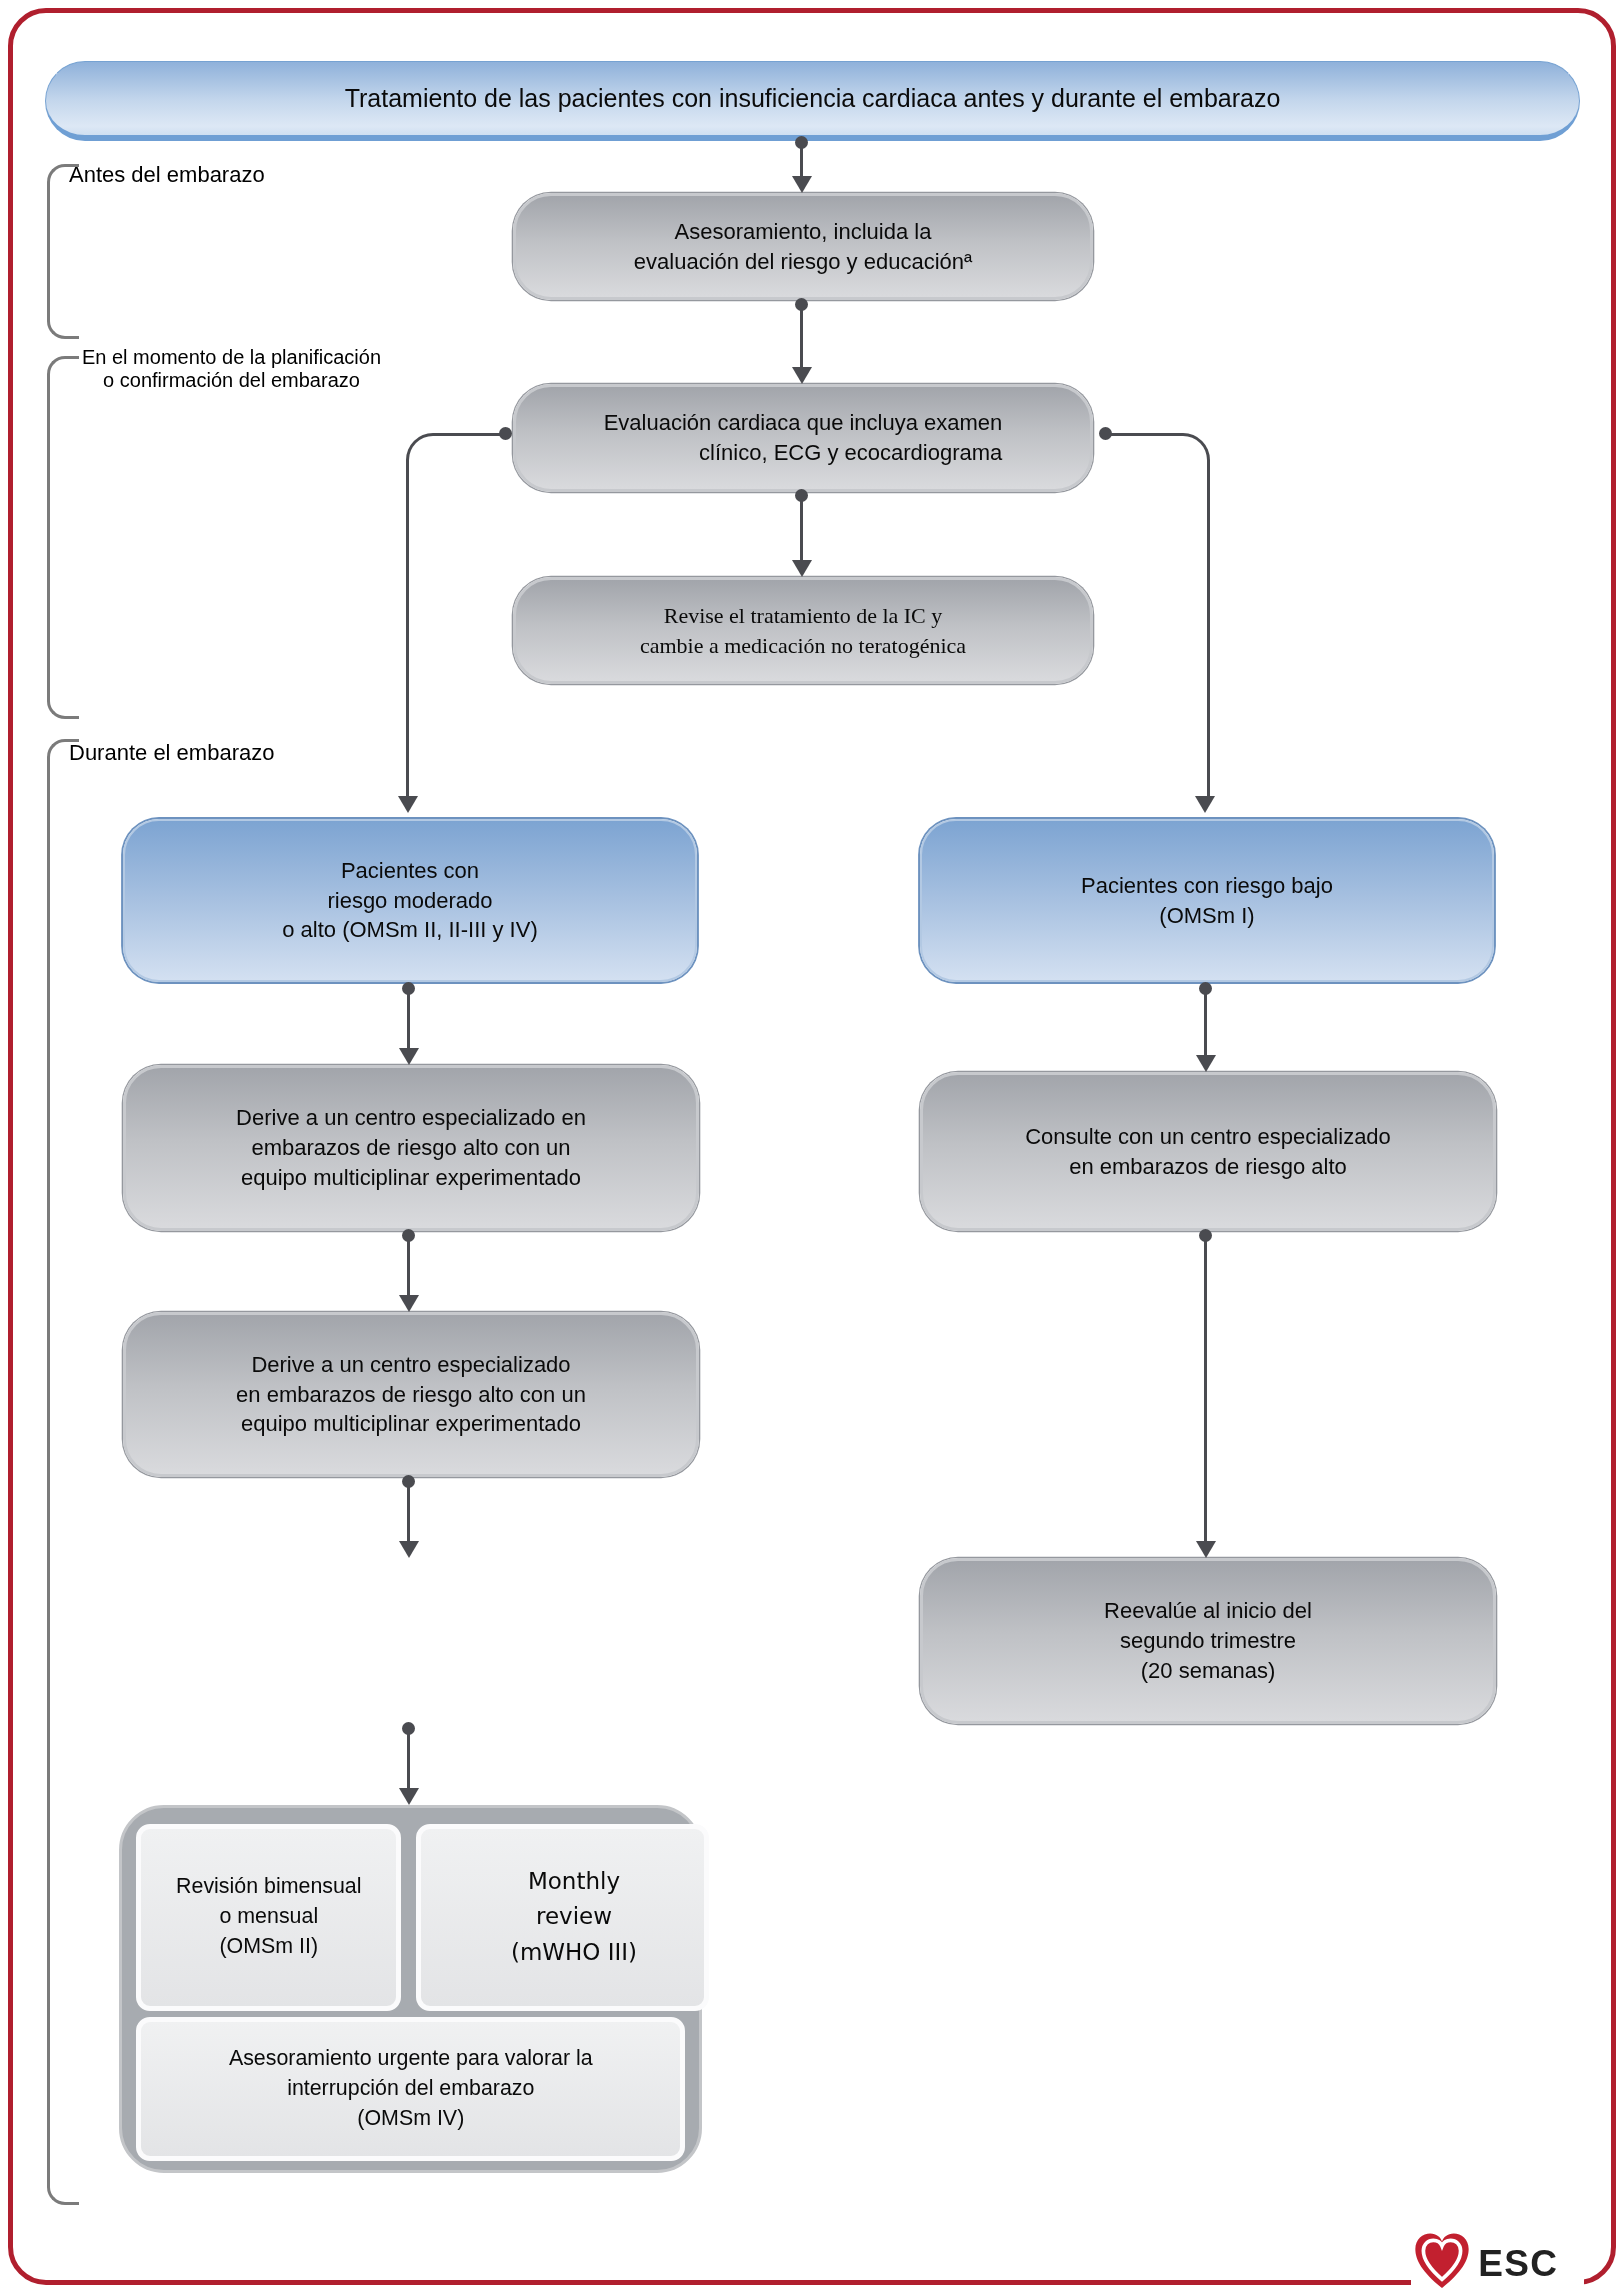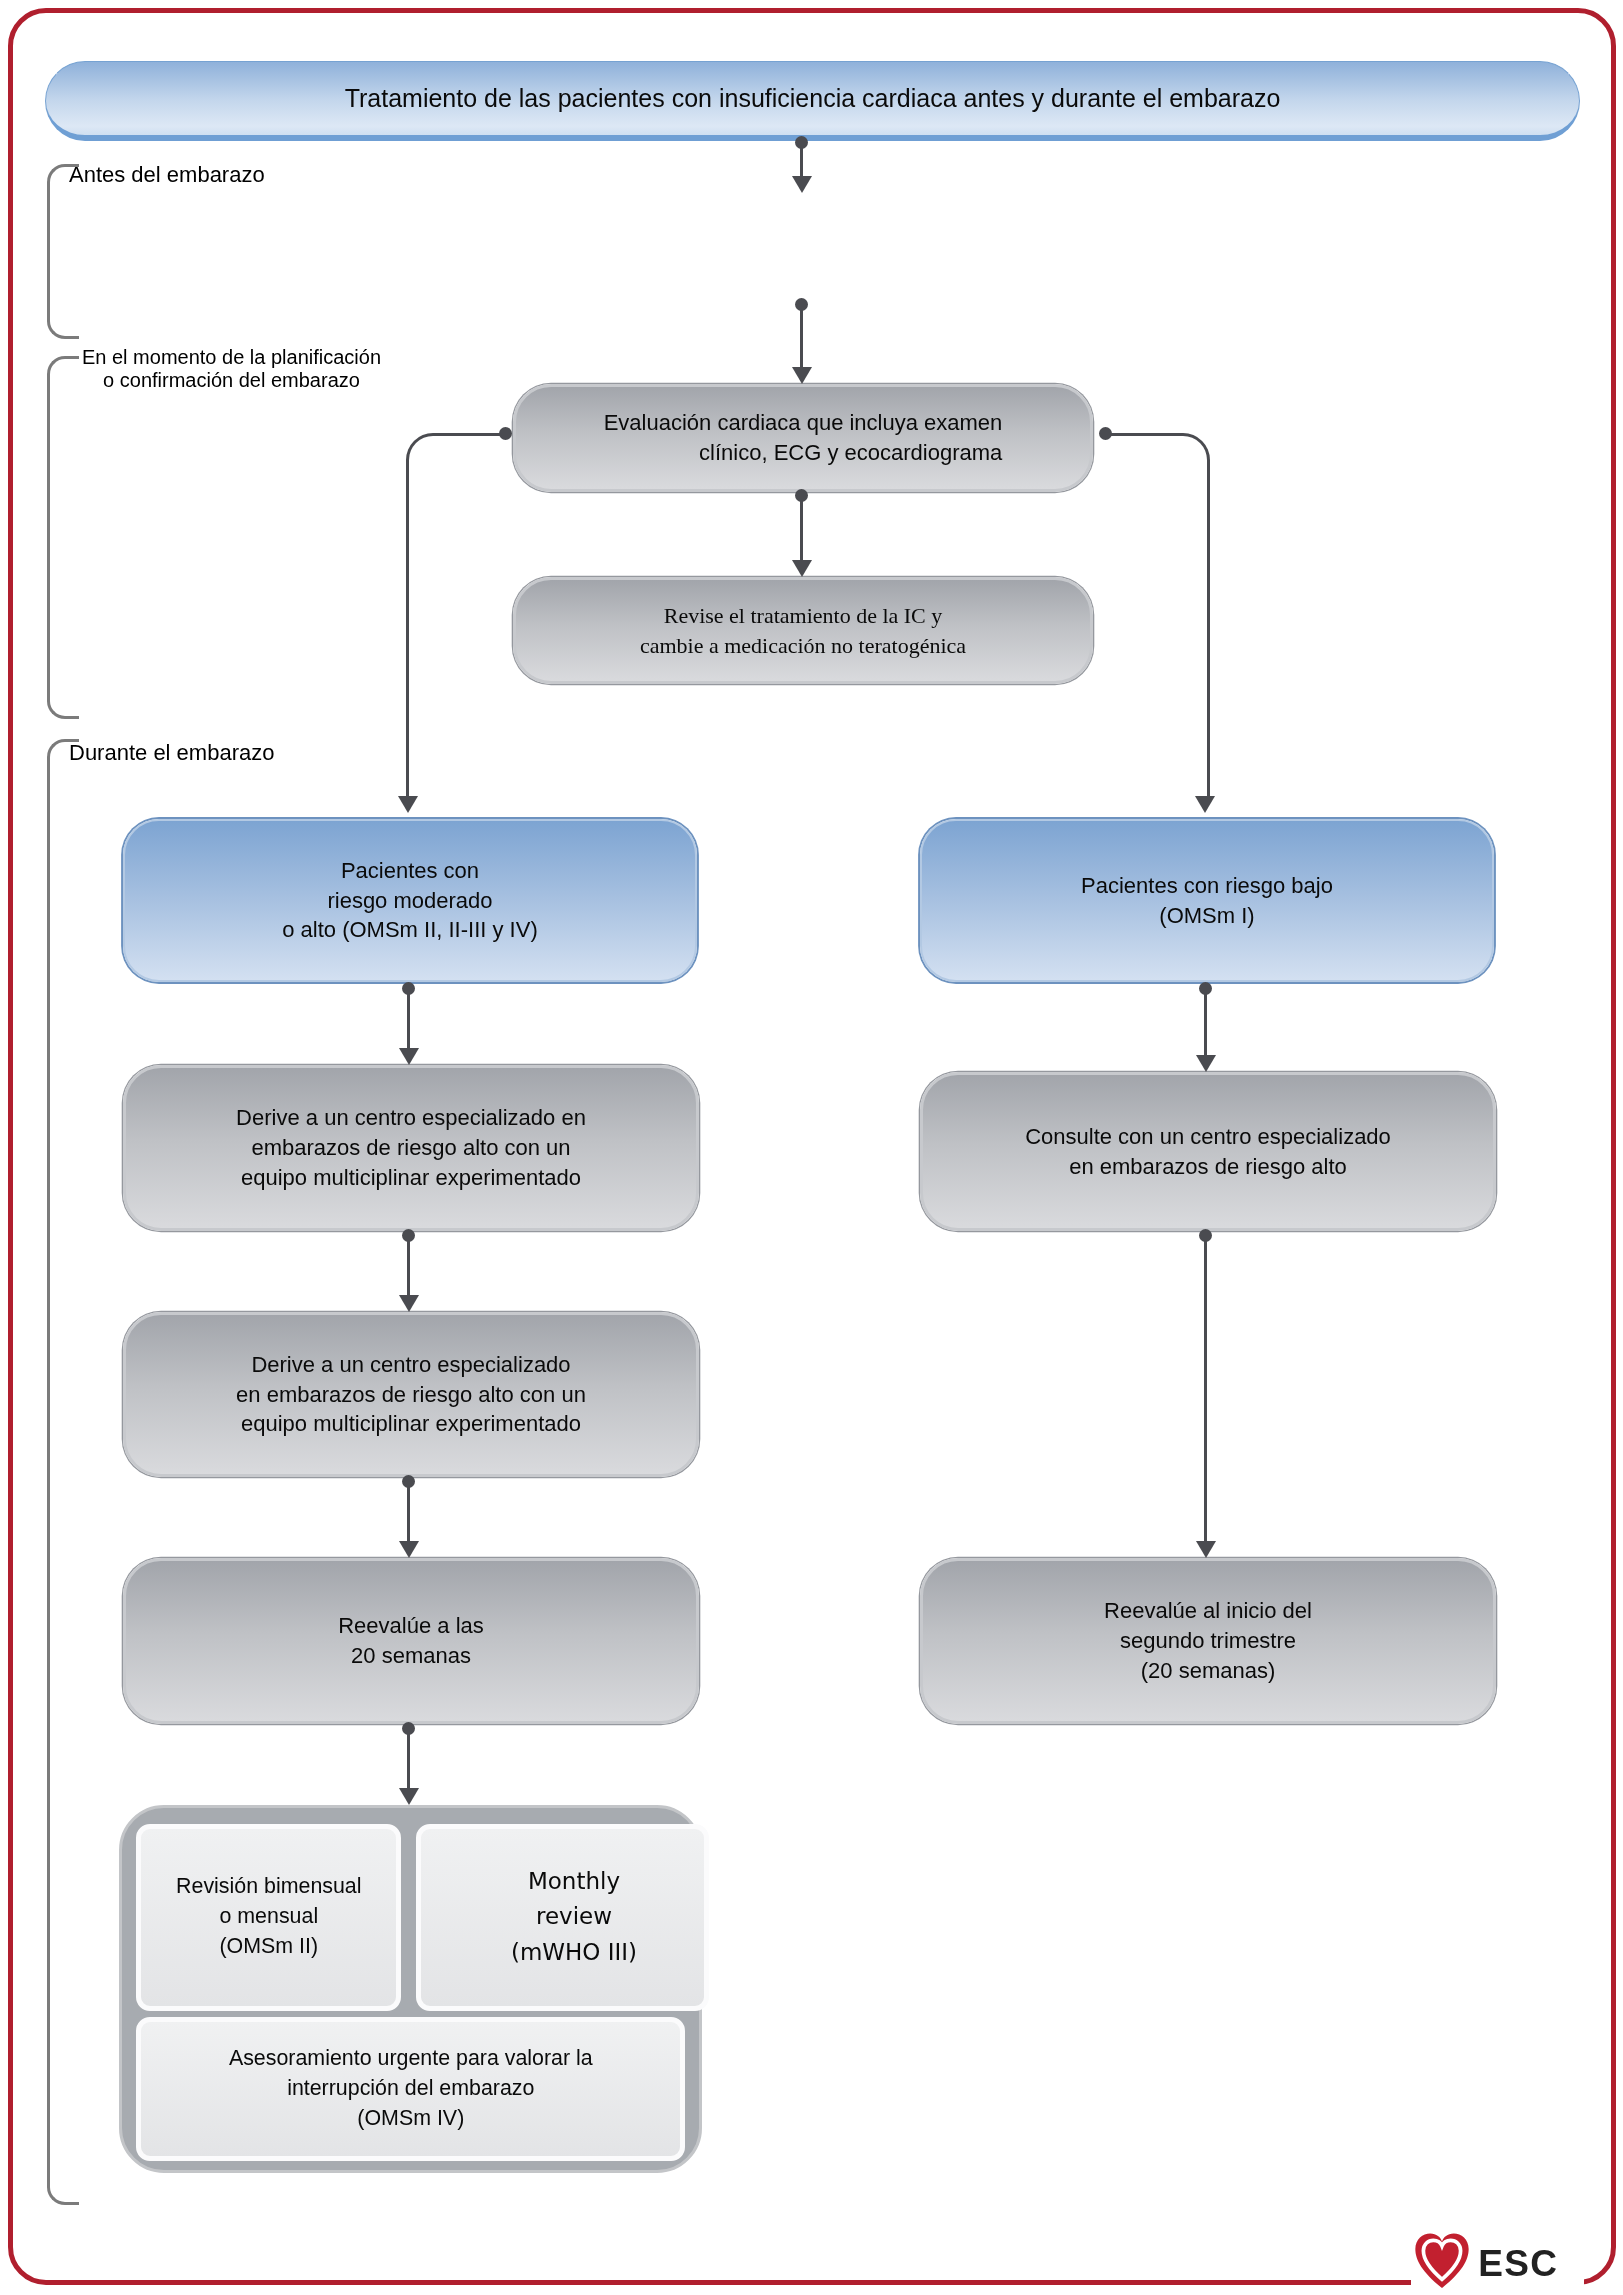--- a/index.html
+++ b/index.html
@@ -81,20 +81,22 @@
 
   <div class="bracket" style="left:47px;top:164px;width:29px;height:169px;"></div>
   <div class="bracket" style="left:47px;top:356px;width:29px;height:357px;"></div>
   <div class="bracket" style="left:47px;top:739px;width:29px;height:1460px;"></div>
 
   <div class="phase" style="left:69px;top:162px;">Antes del embarazo</div>
   <div class="phase small" style="left:55px;top:346px;width:353px;">En el momento de la planificación
 o confirmación del embarazo</div>
   <div class="phase" style="left:69px;top:740px;">Durante el embarazo</div>
 
+  <div class="bx gray" style="left:513px;top:193px;width:574px;height:101px;">Asesoramiento, incluida la
+evaluación del riesgo y educaciónª</div>
   <div class="bx gray" style="left:513px;top:384px;width:574px;height:102px;text-align:right;">Evaluación cardiaca que incluya examen
 clínico, ECG y ecocardiograma</div>
   <div class="bx gray" style="left:513px;top:577px;width:574px;height:101px;font-family:Liberation Serif, serif;">Revise el tratamiento de la IC y
 cambie a medicación no teratogénica</div>
 
   <div class="bx blue" style="left:123px;top:819px;width:570px;height:159px;">Pacientes con
 riesgo moderado
 o alto (OMSm II, II-III y IV)</div>
   <div class="bx blue" style="left:920px;top:819px;width:570px;height:159px;">Pacientes con riesgo bajo
 (OMSm I)</div>
@@ -102,22 +104,20 @@
   <div class="bx gray" style="left:123px;top:1065px;width:570px;height:160px;">Derive a un centro especializado en
 embarazos de riesgo alto con un
 equipo multiciplinar experimentado</div>
   <div class="bx gray" style="left:920px;top:1072px;width:570px;height:153px;">Consulte con un centro especializado
 en embarazos de riesgo alto</div>
 
   <div class="bx gray" style="left:123px;top:1312px;width:570px;height:159px;">Derive a un centro especializado
 en embarazos de riesgo alto con un
 equipo multiciplinar experimentado</div>
 
-  <div class="bx gray" style="left:123px;top:1558px;width:570px;height:160px;">Reevalúe a las
-20 semanas</div>
   <div class="bx gray" style="left:920px;top:1558px;width:570px;height:160px;">Reevalúe al inicio del
 segundo trimestre
 (20 semanas)</div>
 
   <div class="panel">
     <div class="sub" style="left:14.3px;top:15.6px;width:255px;height:177px;">Revisión bimensual
 o mensual
 (OMSm II)</div>
     <div class="sub alt" style="left:294px;top:15.6px;width:260px;height:177px;">Monthly
 review

